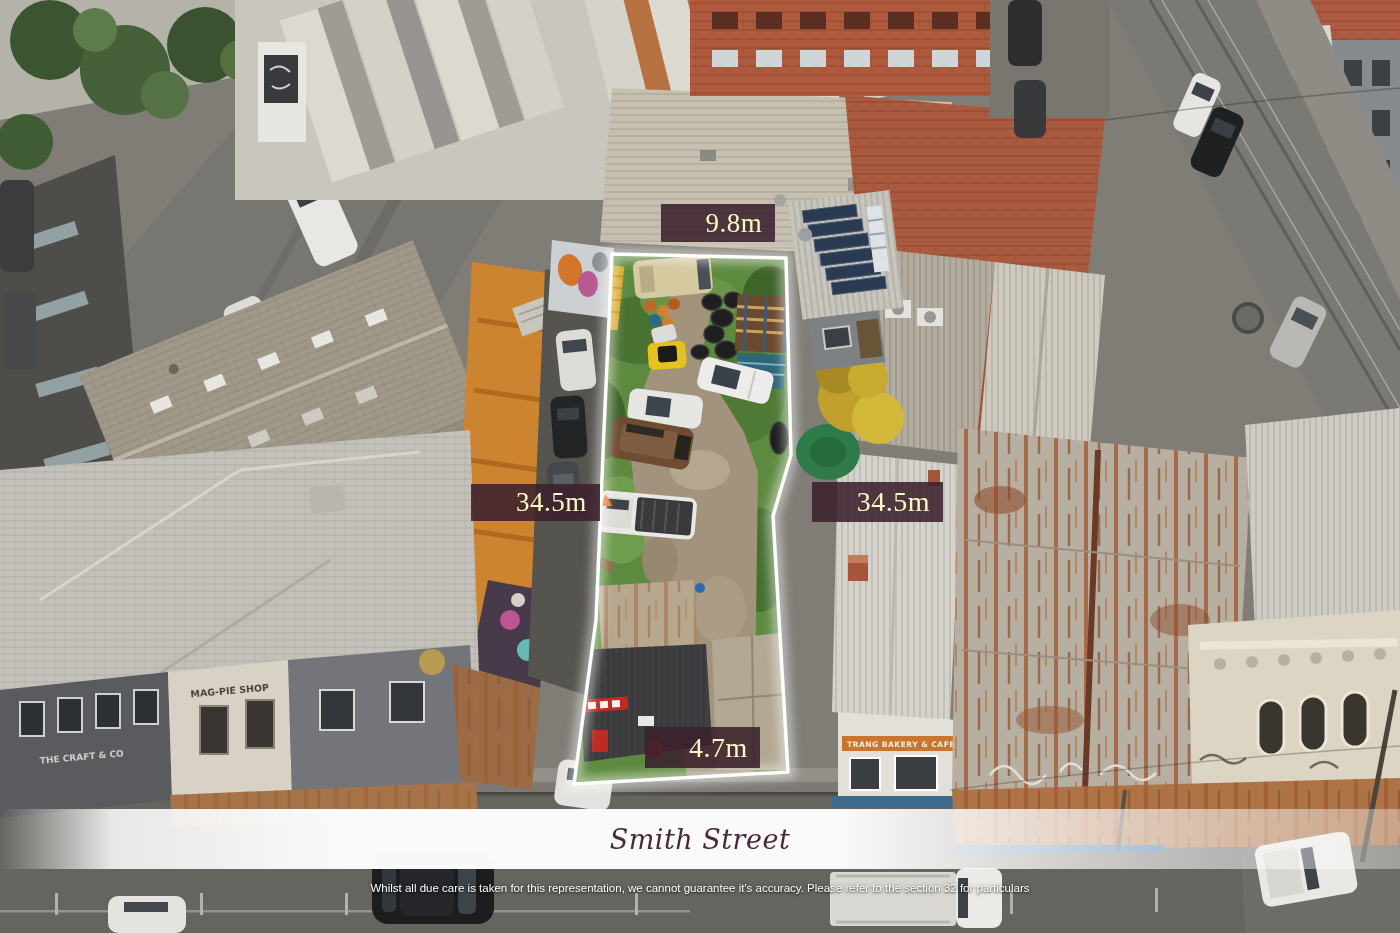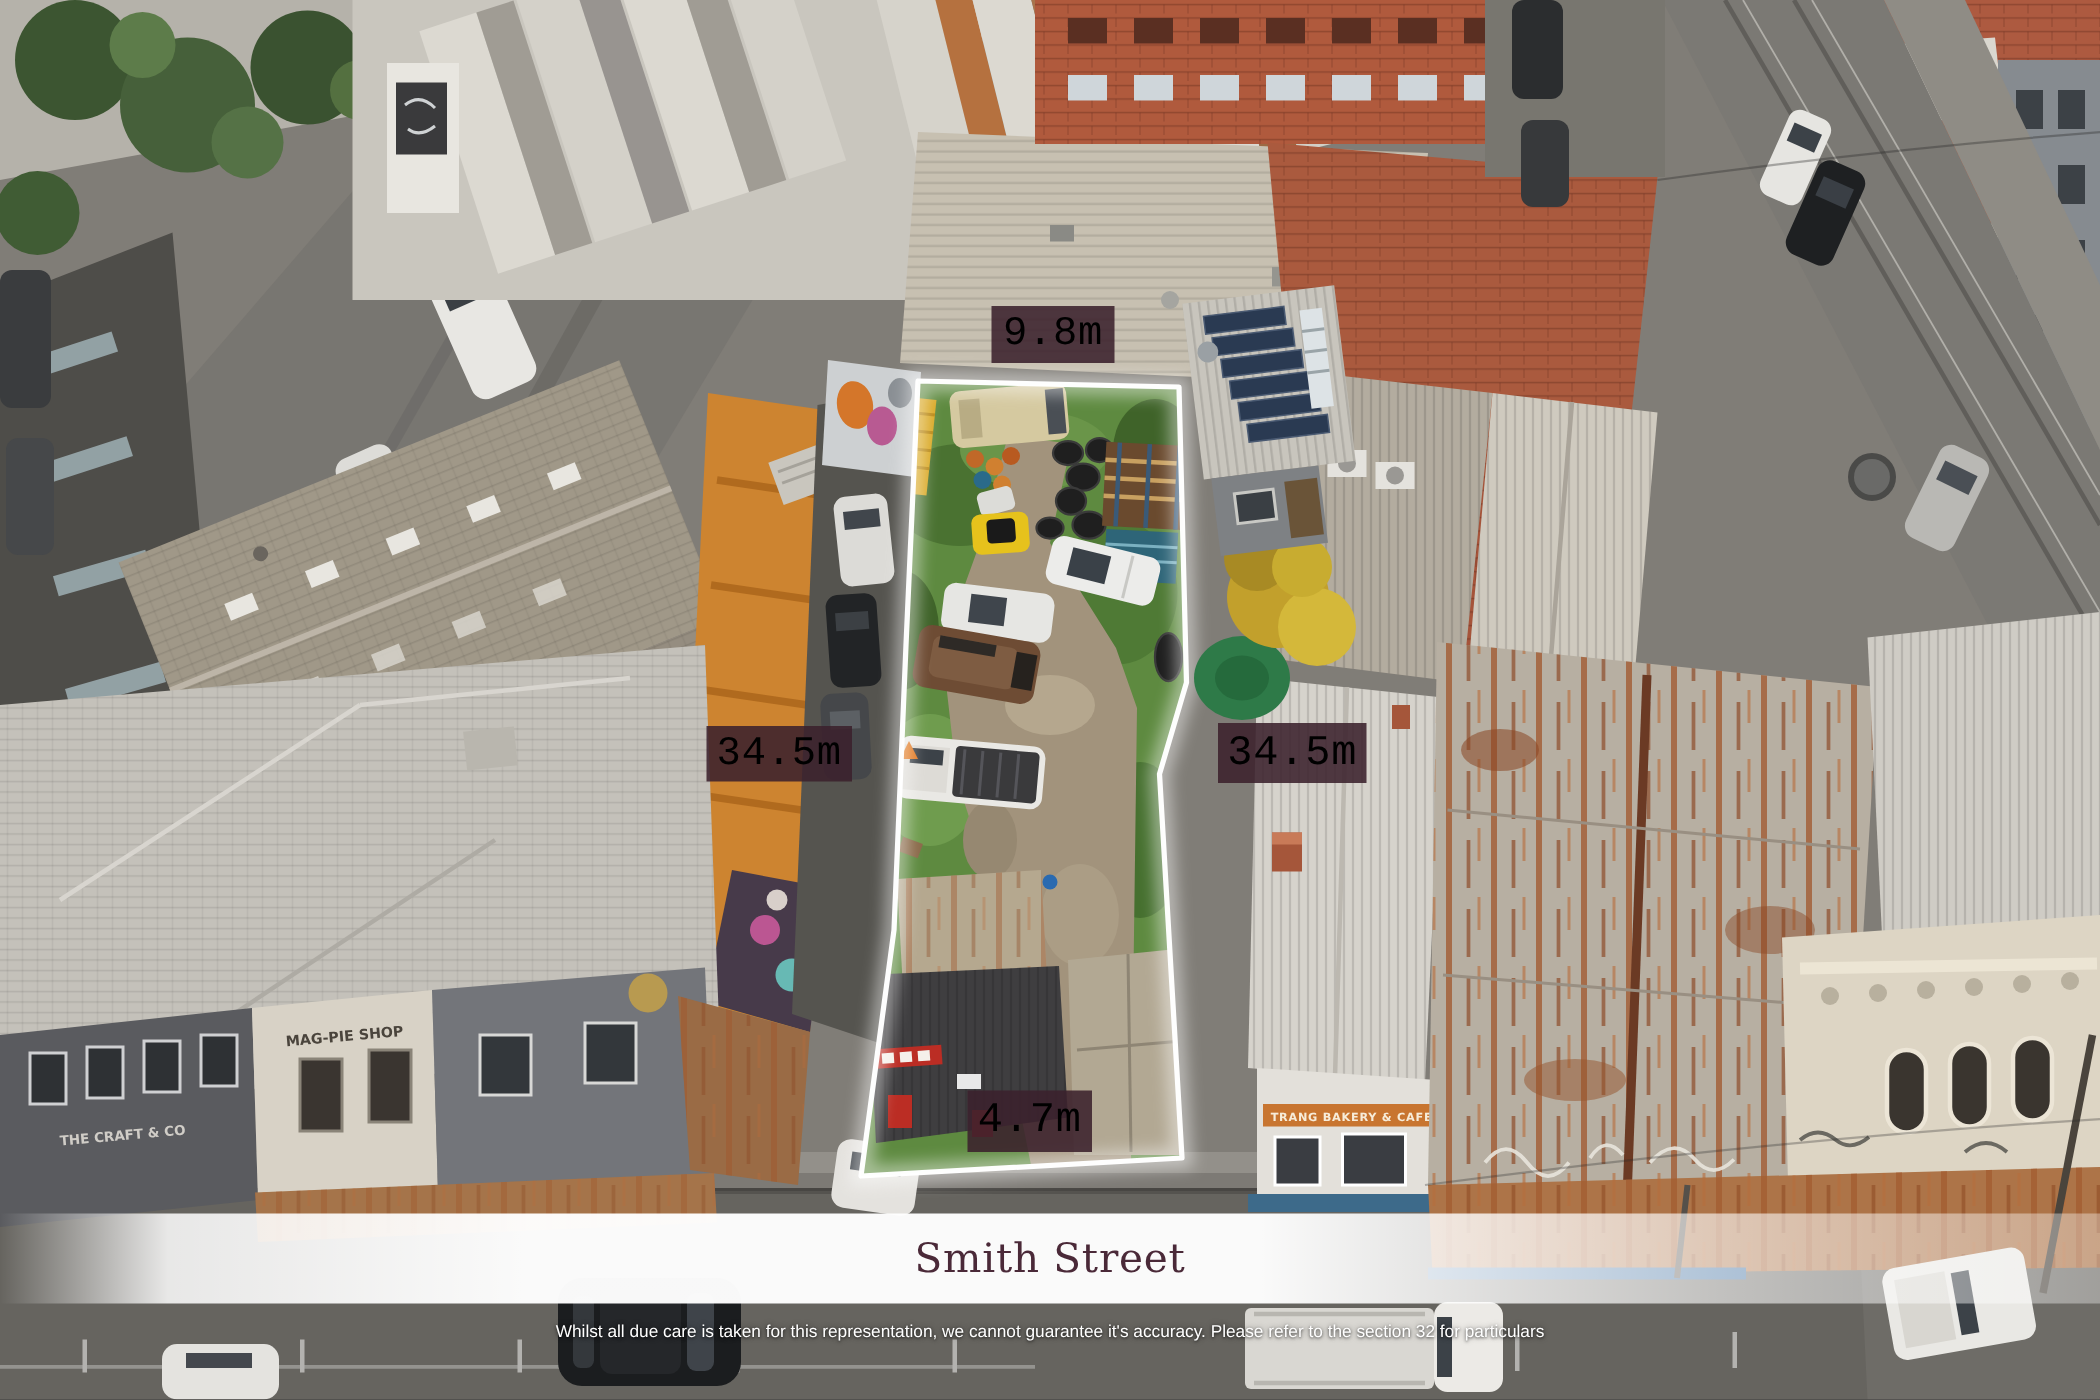--- a/index.html
+++ b/index.html
@@ -2,33 +2,33 @@
 <html><head>
 <meta charset="utf-8">
 <style>
   html,body{margin:0;padding:0;background:#222;}
   .stage{position:relative;width:1400px;height:933px;overflow:hidden;background:#7d7a74;
          font-family:"DejaVu Serif", serif;}
   .scene{position:absolute;left:0;top:0;width:1400px;height:933px;display:block;}
   .scene text{font-family:"DejaVu Sans", sans-serif;}
 
   .dim-chip{position:absolute;display:flex;align-items:center;justify-content:center;
-            background:rgba(59,33,44,0.88);color:#000000;font-family:Liberation Mono, monospace;
-            letter-spacing:0.5px;}
+            background:rgba(59,33,44,0.88);color:#fef9c3;font-family:Liberation Serif, serif;
+            letter-spacing:0.5px;padding-left:32px;}
   #chip-top{left:661px;top:204px;width:82px;height:38px;font-size:27px;}
   #chip-left{left:471px;top:484px;width:97px;height:37px;font-size:27px;}
   #chip-right{left:812px;top:482px;width:99px;height:40px;font-size:28px;}
   #chip-bottom{left:645px;top:727px;width:83px;height:41px;font-size:28px;}
 
   .street-banner{position:absolute;left:0;top:809px;width:1400px;height:60px;
       display:flex;align-items:center;justify-content:center;
       background:linear-gradient(90deg,
         rgba(255,255,255,0) 0%, rgba(255,255,255,0.85) 8%,
         rgba(255,255,255,0.97) 25%, rgba(255,255,255,0.97) 60%,
-        rgba(255,255,255,0.6) 82%, rgba(255,255,255,0.35) 100%);}
+        rgba(255,255,255,0.6) 82%, rgba(255,255,255,0.35) 100%);font-style:italic;}
   .street-banner span{font-size:27px;color:#4a2938;letter-spacing:0.5px;}
 
   .disclaimer{position:absolute;left:0;top:882px;width:1400px;text-align:center;
       font-family:"Liberation Sans", sans-serif;font-size:11.5px;color:#ffffff;
       text-shadow:0 1px 2px rgba(0,0,0,0.65), 0 0 4px rgba(0,0,0,0.4);}
 </style>
 </head>
 <body>
 
 <div class="stage">

